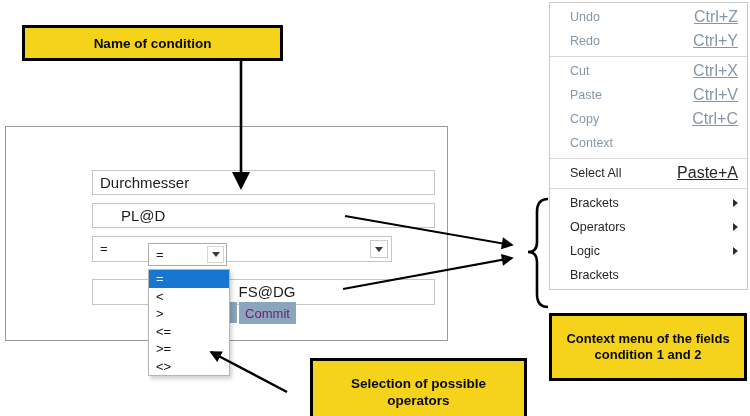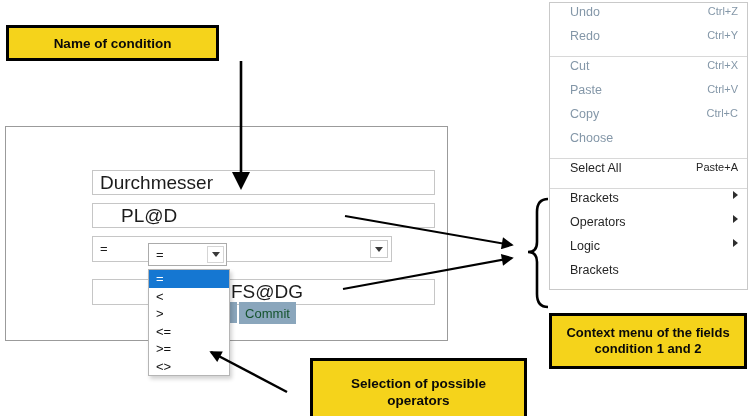--- a/index.html
+++ b/index.html
@@ -24,21 +24,21 @@
   .win-icon{position:absolute;left:23px;top:136px;width:15px;height:12px;
     border:1px solid #8494ac;background:#24395c;box-sizing:border-box;}
   .win-icon i{position:absolute;right:0;top:0;width:4px;height:100%;background:#c3cdd9;}
   .dlg-title{position:absolute;left:44px;top:134px;font-size:13px;color:#8c8c8c;}
   .dlg-close{position:absolute;left:419px;top:129px;width:22px;height:22px;
     font-size:17px;color:#666;text-align:center;line-height:22px;cursor:default;}
 
   .fld-label{position:absolute;font-size:13.5px;color:#1e1e1e;}
   .field{
     position:absolute;left:92px;width:343px;height:25px;background:#fff;
-    border:1px solid #c6c6c6;box-sizing:border-box;font-size:19px;color:#1c1c1c;
+    border:1px solid #c6c6c6;box-sizing:border-box;font-size:15px;color:#1c1c1c;
     line-height:23px;padding-left:7px;z-index:3;
   }
   .combo{
     position:absolute;left:92px;top:236px;width:300px;height:26px;background:#fff;
     border:1px solid #c6c6c6;box-sizing:border-box;font-size:13px;line-height:24px;
     padding-left:7px;z-index:3;color:#1c1c1c;
   }
   .combo .btn, .combo2 .btn{
     position:absolute;right:3px;top:3px;width:18px;height:18px;
     border:1px solid #c9c9c9;display:flex;align-items:center;justify-content:center;box-sizing:border-box;background:#fff;
@@ -56,45 +56,45 @@
     box-shadow:2px 3px 4px rgba(0,0,0,.18);
   }
   .droplist .opt{
     height:17.6px;font-size:13px;line-height:17.6px;padding-left:7px;color:#111;
   }
   .droplist .opt.sel{background:#1577D2;color:#fff;}
 
   .ghost-btn{position:absolute;left:205px;top:302px;width:32px;height:21px;background:#8AA6BC;z-index:4;}
   .commit-btn{
     position:absolute;left:239px;top:302px;width:57px;height:22px;background:#8AA6BC;
-    color:#14532d;font-size:13px;display:flex;align-items:center;justify-content:center;z-index:5;border:0;
+    color:#701a75;font-size:13px;display:flex;align-items:center;justify-content:center;z-index:5;border:0;
     font-family:"Liberation Sans", sans-serif;
   }
 
   
   .menu{
     position:absolute;left:549px;top:2px;width:199px;background:#fff;
     border:1px solid #c9c9c9;box-sizing:border-box;padding:2px 0;z-index:2;
   }
   .menu .item{
-    height:24px;display:flex;align-items:flex-start;justify-content:space-between;
+    height:24px;display:flex;align-items:center;justify-content:space-between;
     padding:0 9px 0 20px;font-size:12.5px;color:#262626;
   }
   .menu .item.dis{color:#8497a8;}
   .menu .sep{height:0;border-top:1px solid #d8d8d8;margin:2.5px 0;}
-  .menu .sc{font-size:11px;}
+  .menu .sc{font-size:16px;text-decoration:underline;}
   .subarrow{width:0;height:0;border-top:4px solid transparent;border-bottom:4px solid transparent;border-left:5px solid #2e2e2e;}
 
   
   .overlay{position:absolute;left:0;top:0;width:750px;height:416px;z-index:30;pointer-events:none;}
 </style>
 </head>
 <body>
 
-<div class="callout" style="left:6px;top:25px;width:213px;height:36px;">
+<div class="callout" style="left:22px;top:25px;width:261px;height:36px;">
   <span>Name of condition</span>
 </div>
 
 <div class="dialog"></div>
 <div class="win-icon">
     <i></i>
   </div>
 <div class="dlg-title">Condition properties (FS)</div>
 <div class="dlg-close">
   <span>×</span>
@@ -150,21 +150,21 @@
   </div>
   <div class="item dis">
     <span>Paste</span>
     <span class="sc">Ctrl+V</span>
   </div>
   <div class="item dis">
     <span>Copy</span>
     <span class="sc">Ctrl+C</span>
   </div>
   <div class="item dis">
-    <span>Choose</span>
+    <span>Context</span>
     <span class="sc"></span>
   </div>
   <div class="sep"></div>
   <div class="item">
     <span>Select All</span>
     <span class="sc">Paste+A</span>
   </div>
   <div class="sep"></div>
   <div class="item">
     <span>Brackets</span>
@@ -176,21 +176,21 @@
   </div>
   <div class="item">
     <span>Logic</span>
     <span class="subarrow"></span>
   </div>
   <div class="item">
     <span>Brackets</span>
   </div>
 </div>
 
-<div class="callout" style="left:549px;top:313px;width:198px;height:56px;font-size:13px;line-height:16px;">
+<div class="callout" style="left:549px;top:313px;width:198px;height:68px;font-size:13px;line-height:16px;">
   <span>Context menu  of the fields</span>
   <span>condition 1 and 2</span>
 </div>
 
 <div class="callout" style="left:294px;top:358px;width:217px;height:68px;margin-left:16px;">
   <span>Selection of possible</span>
   <span>operators</span>
 </div>
 
 <svg class="overlay" viewBox="0 0 750 416" xmlns="http://www.w3.org/2000/svg">

